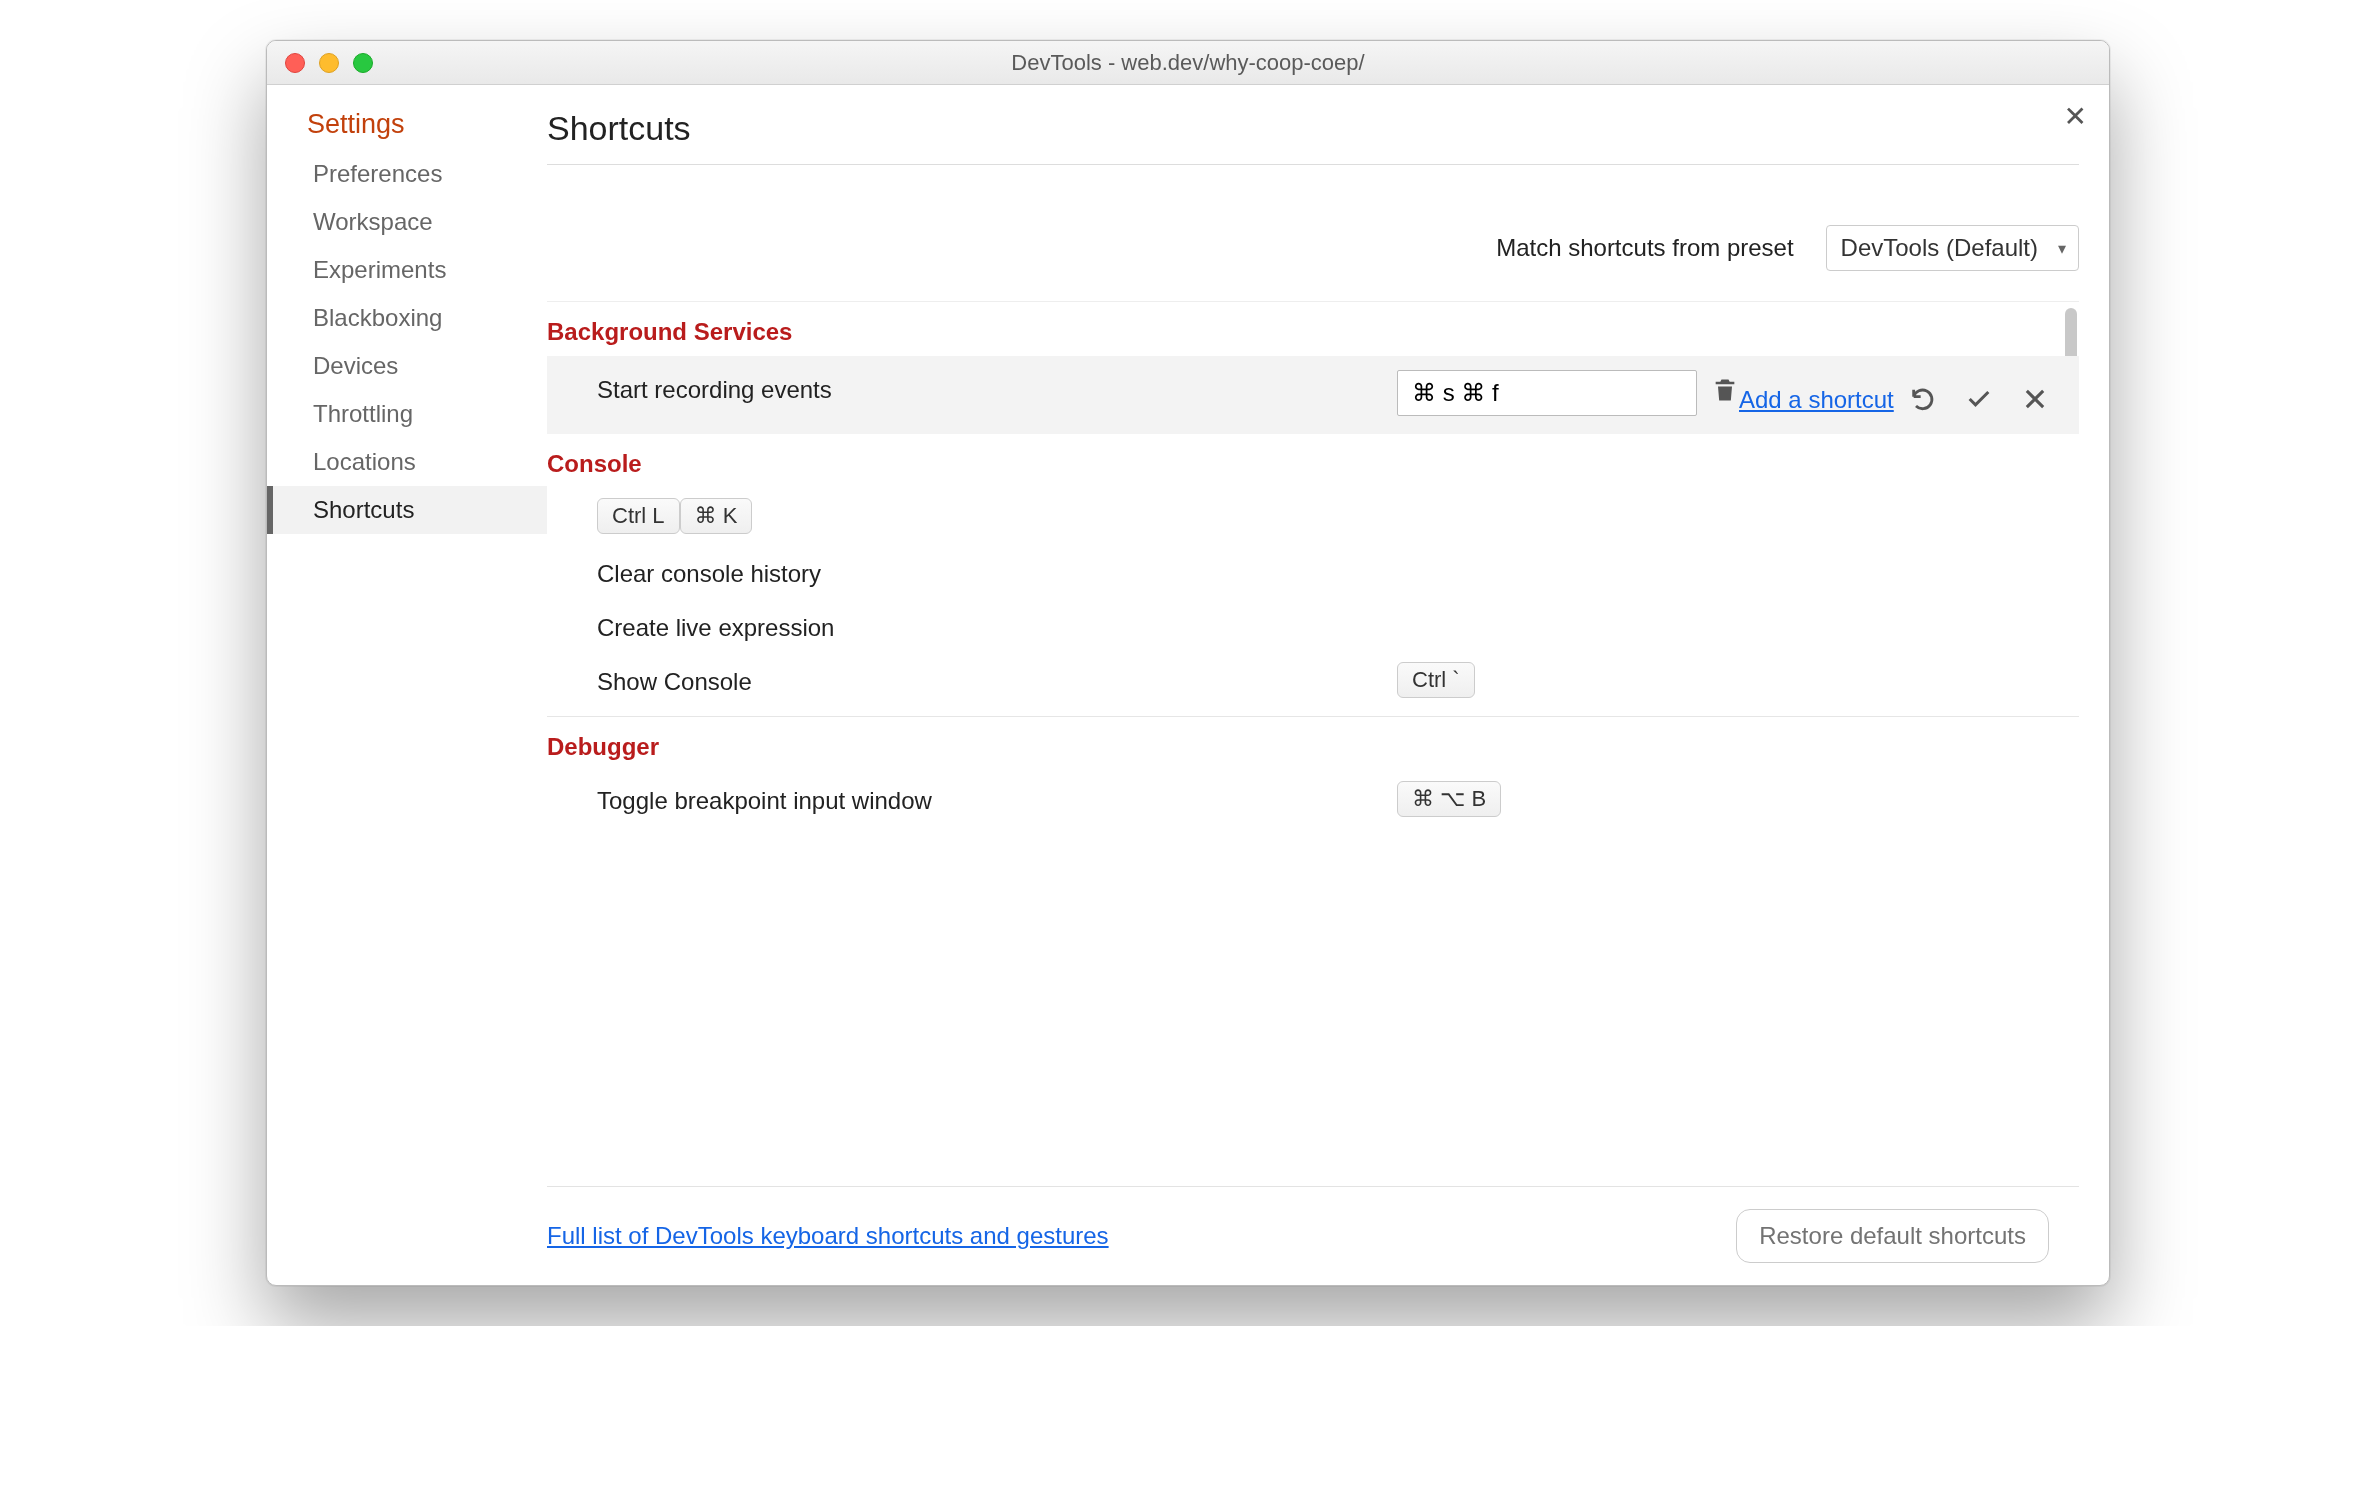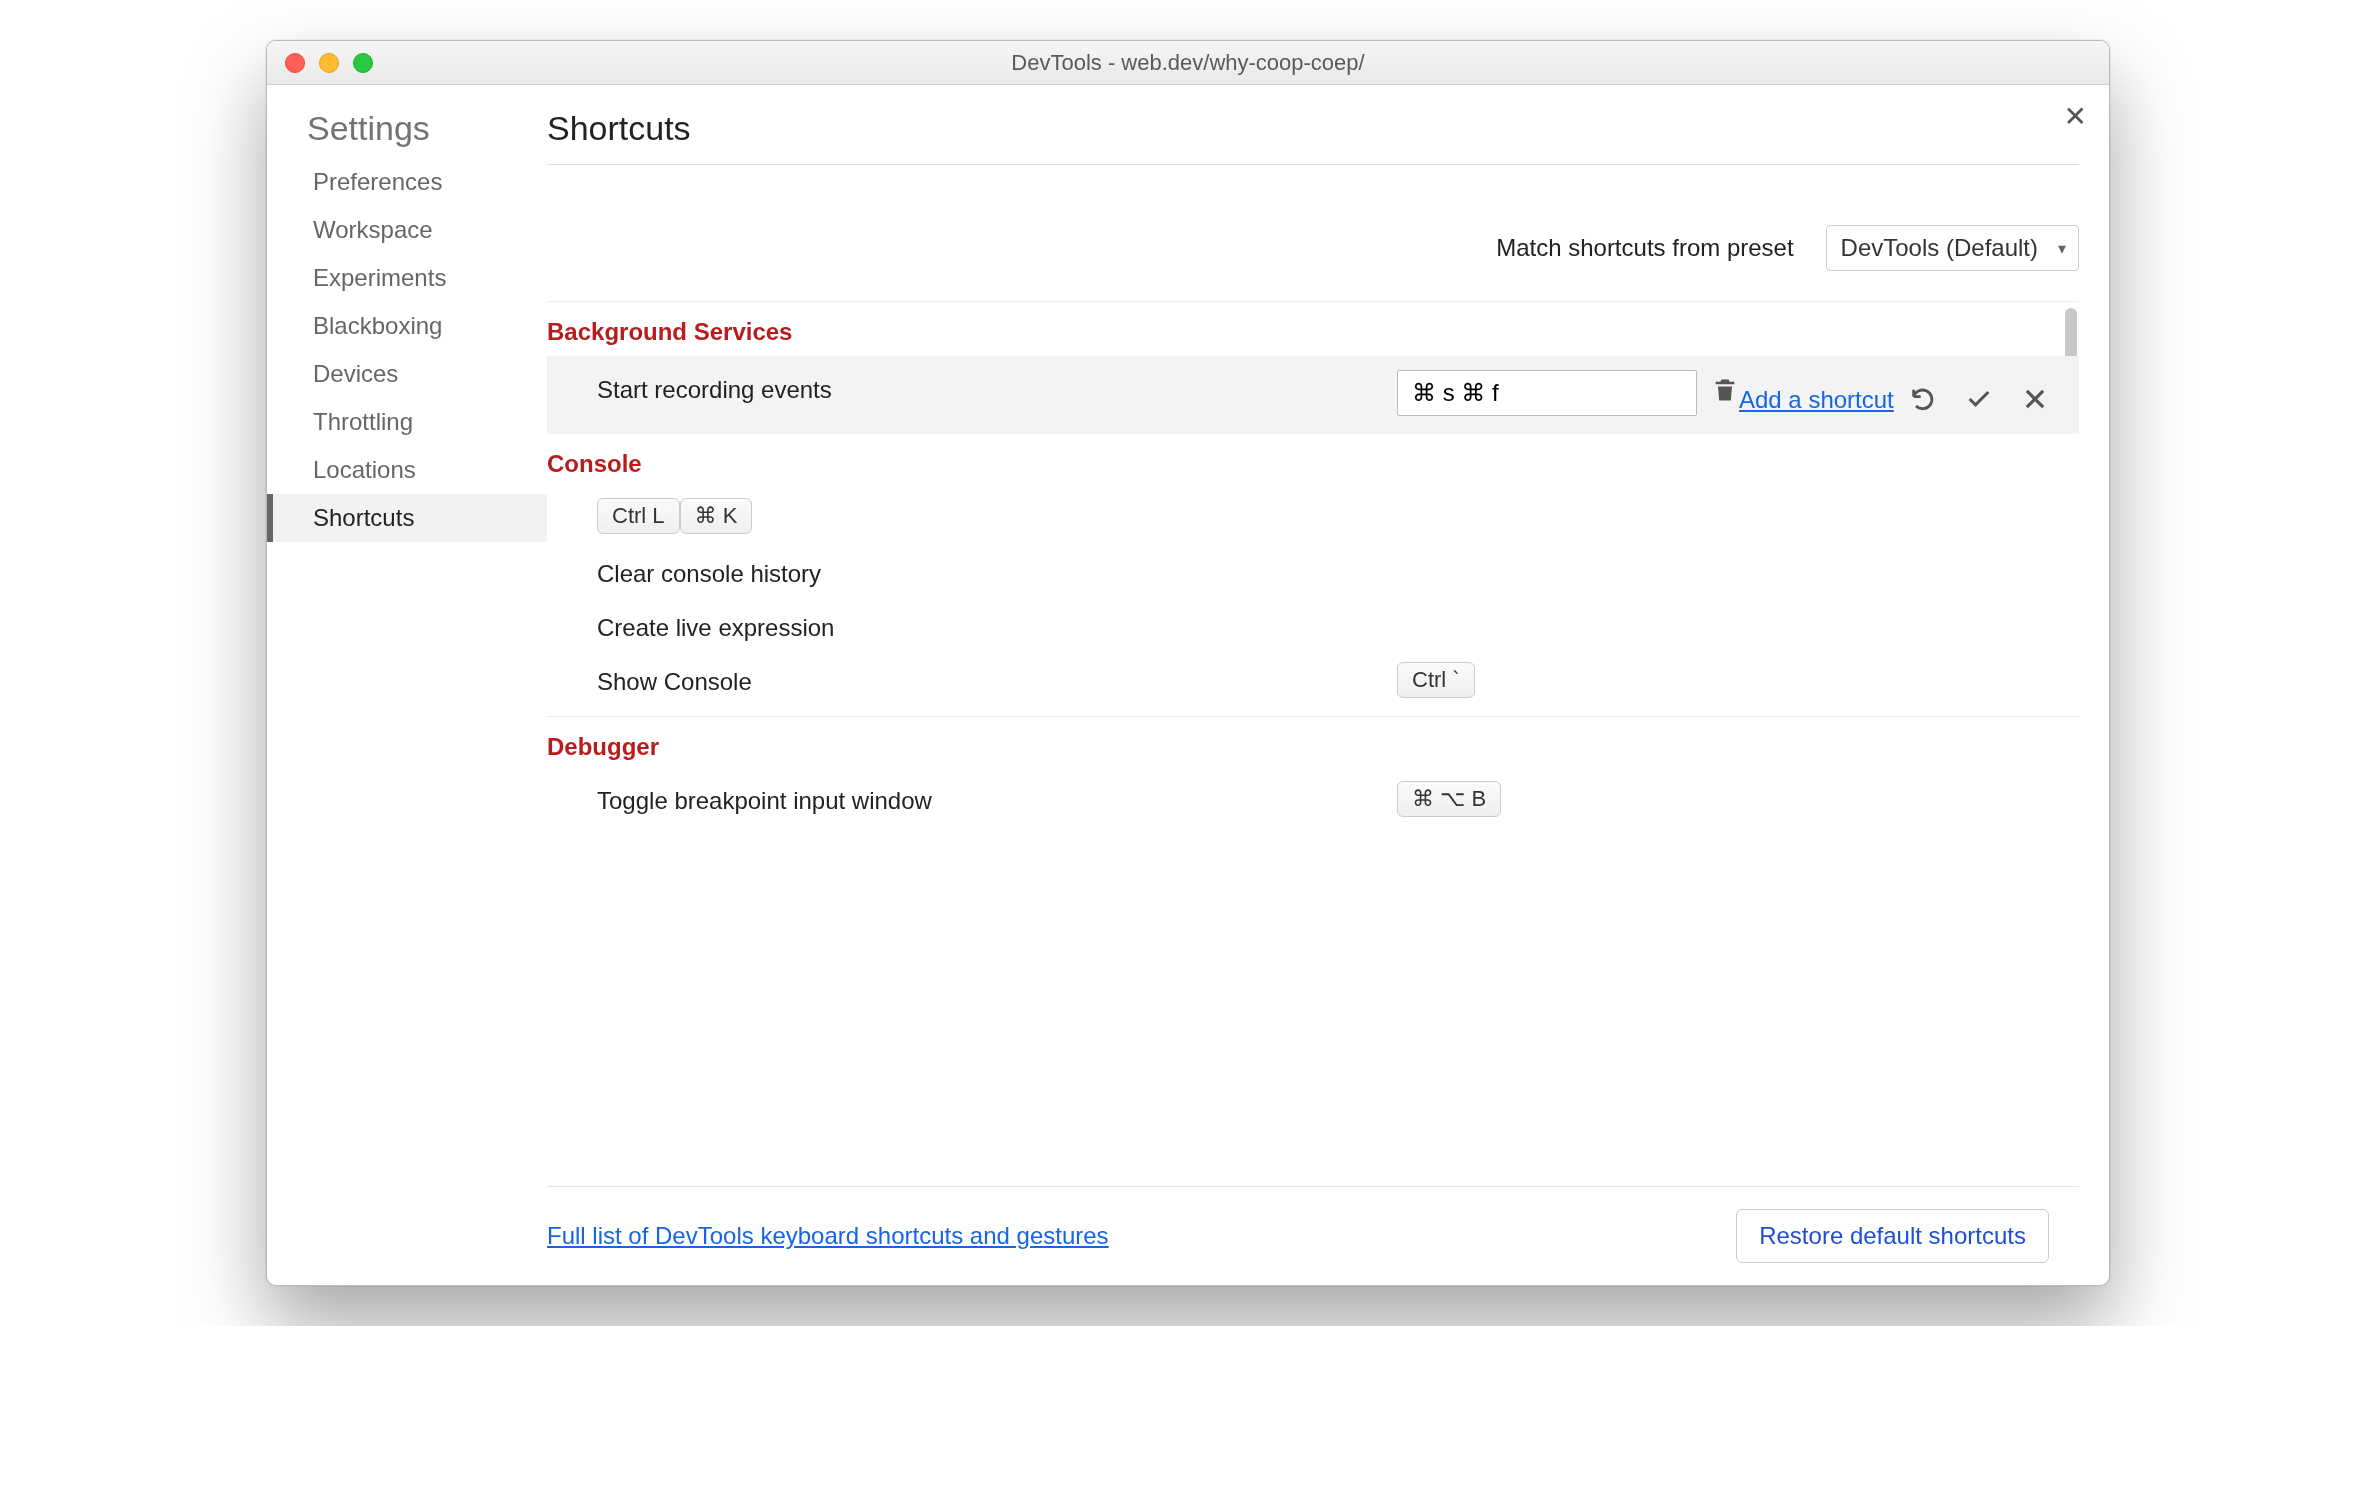--- a/index.html
+++ b/index.html
@@ -38,21 +38,21 @@
   font-size: 22px; color:#5a5a5a; font-weight:400;
   pointer-events:none;
 }
 .content { display:flex; height: 1200px; position:relative; }
 .close-x {
   position:absolute; top:18px; right:22px;
   font-size:28px; color:#555; cursor:pointer; line-height:1;
 }
 .sidebar { width: 280px; padding: 24px 0 0 0; flex-shrink:0;}
 .sidebar h1 {
-  font-size: 34px; font-weight:400; color:#737373;
+  font-size: 27px; font-weight:400; color:#c2410c;
   padding: 0 0 10px 40px;
 }
 .nav-item {
   padding: 10px 0 10px 40px;
   font-size: 24px; color:#666; cursor:pointer;
   border-left: 6px solid transparent;
 }
 .nav-item.active { background:#f2f2f2; color:#222; border-left-color:#666;}
 .main { flex:1; padding: 24px 30px 0 0; display:flex; flex-direction:column; min-width:0;}
 .main h1 { font-size:34px; font-weight:400; color:#222; padding: 0 0 16px 0;}
@@ -116,22 +116,22 @@
 }
 .editing-actions span { cursor:pointer; }
 .section-divider { border-top:1px solid #e6e6e6; margin-top:8px;}
 .footer {
   border-top:1px solid #e3e3e3;
   display:flex; justify-content:space-between; align-items:center;
   padding:22px 30px 22px 0;
 }
 .footer a { color:#1565e6; text-decoration:underline; font-size:24px;}
 .restore-btn {
-  border:1px solid #ccc; border-radius:6px;
-  color:#1d4ed8; background:#fff;
+  border:1px solid #ccc; border-radius:14px;
+  color:#737373; background:#fff;
   font-size:24px; padding:12px 22px; cursor:pointer;
 }
 .scrollbar-fake {
   position:absolute; top:6px; right:2px; width:12px; height:90px;
   background:#c8c8c8; border-radius:6px;
 }
 svg.icon { width:28px; height:28px; }
 .keys-row-line { display:flex; align-items:center; }
 </style>
 </head>

